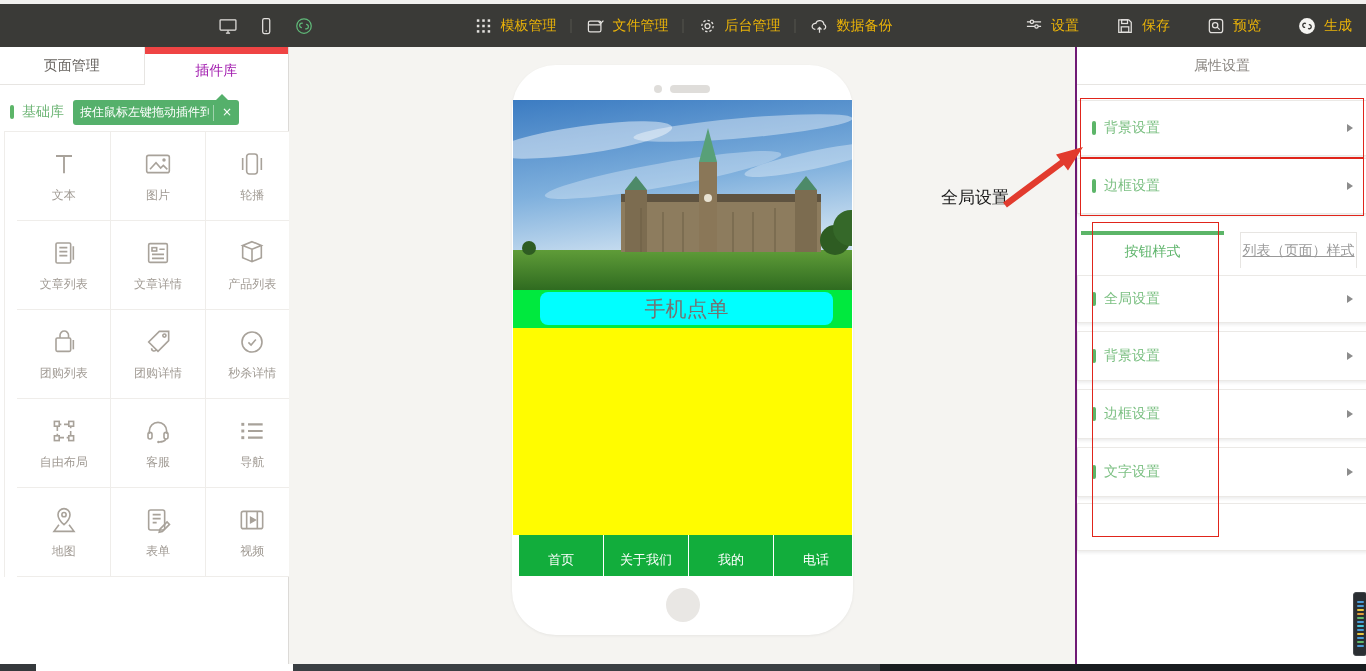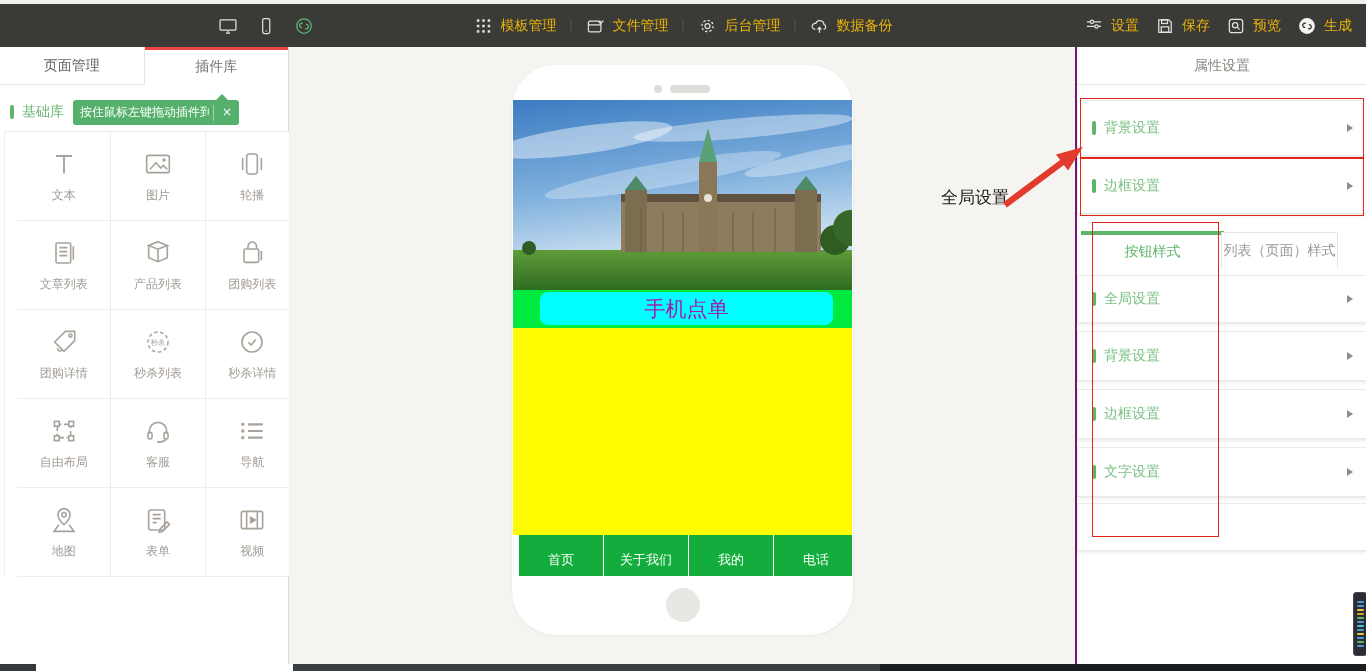--- a/index.html
+++ b/index.html
@@ -5,32 +5,32 @@
   html,body{margin:0;padding:0;}
   body{font-family:"DejaVu Sans","Liberation Sans",sans-serif;}
   #app{position:relative;width:1366px;height:671px;background:#f5f4f1;overflow:hidden;}
 
   
   .top-strip{position:absolute;left:0;top:0;width:1366px;height:4px;background:#f1f0ee;}
   .toolbar{position:absolute;left:0;top:4px;width:1366px;height:43px;background:#3a3a37;color:#dddbd8;}
   .tb-group{position:absolute;top:0;height:43px;display:flex;align-items:center;}
   .tb-left{left:218px;gap:18px;}
   .tb-center{left:50%;transform:translateX(-50%);gap:14px;}
-  .tb-right{right:14px;gap:16px;}
+  .tb-right{right:14px;gap:36px;}
   .tb-item{display:flex;align-items:center;gap:7px;font-size:14px;color:#eab308;cursor:pointer;white-space:nowrap;}
   .tb-divider{width:1px;height:14px;background:#55544f;}
   .tb-icon{display:inline-flex;width:20px;height:20px;}
   .tb-icon svg{width:100%;height:100%;}
 
   
   .sidebar{position:absolute;left:0;top:47px;width:288px;height:617px;background:#fff;border-right:1px solid #dcdad7;}
   .side-tabs{position:absolute;left:0;top:0;width:288px;height:38px;display:flex;}
   .side-tab{flex:1;box-sizing:border-box;text-align:center;line-height:36px;font-size:14px;color:#66625e;background:#fff;cursor:pointer;}
   .side-tab.inactive{border-bottom:1px solid #e7e5e2;border-right:1px solid #e7e5e2;}
-  .side-tab.active{border-top:3px solid #ef4444;color:#737373;line-height:33px;}
+  .side-tab.active{border-top:7px solid #ef4444;color:#a21caf;line-height:33px;}
   .library-row{position:absolute;left:10px;top:56px;display:flex;align-items:center;font-size:14px;color:#6db575;}
   .gbar{display:inline-block;width:4px;height:14px;background:#5cb568;border-radius:2px;margin-right:8px;}
   .drag-tooltip{position:absolute;left:73px;top:53px;width:166px;height:25px;background:#55b06b;border-radius:3px;color:#fff;font-size:12px;display:flex;align-items:center;padding:0 4px 0 7px;box-sizing:border-box;z-index:5;}
   .drag-tooltip::before{content:"";position:absolute;top:-6px;left:143px;border-left:6px solid transparent;border-right:6px solid transparent;border-bottom:6px solid #55b06b;}
   .drag-tooltip .tip-text{flex:1;white-space:nowrap;overflow:hidden;}
   .tip-close{width:16px;height:16px;line-height:15px;text-align:center;margin-left:4px;border-left:1px solid rgba(255,255,255,.45);padding-left:5px;cursor:pointer;font-size:12px;}
   .plugin-grid{position:absolute;left:4px;top:84px;width:283px;display:grid;grid-template-columns:repeat(3,1fr);border-top:1px solid #efedea;border-left:1px solid #efedea;padding-left:12px;}
   .cell{box-sizing:border-box;height:89px;border-right:1px solid #efedea;border-bottom:1px solid #efedea;display:flex;flex-direction:column;align-items:center;justify-content:center;gap:7px;cursor:grab;background:#fff;}
   .picon{width:32px;height:32px;color:#a8a29a;display:flex;align-items:center;justify-content:center;}
   .picon svg{width:32px;height:32px;}
@@ -55,21 +55,21 @@
   .rpanel{position:absolute;left:1075px;top:47px;width:291px;height:617px;background:#fff;border-left:2px solid #701a75;}
   .r-tabs{position:absolute;left:0;top:0;width:291px;height:38px;display:flex;}
   .r-tab{flex:1;box-sizing:border-box;text-align:center;line-height:36px;font-size:14px;color:#8b8782;background:#fff;cursor:pointer;}
   .r-tab.inactive{border-bottom:1px solid #e7e5e2;border-right:1px solid #e7e5e2;}
   .r-tab.active{border-top:3px solid #5cb568;color:#5fb56c;line-height:33px;}
   .card{position:absolute;left:0;width:291px;box-sizing:border-box;background:#fff;border:1px solid #ebe9e6;box-shadow:0 2px 3px rgba(0,0,0,.07);display:flex;align-items:center;padding:0 14px;cursor:pointer;}
   .card .label{font-size:14px;color:#7cc083;flex:1;display:flex;align-items:center;}
   .chev{width:0;height:0;border-left:6px solid #8c8c8c;border-top:4px solid transparent;border-bottom:4px solid transparent;}
   .inner-tabs{position:absolute;left:0;top:184px;width:291px;height:37px;}
   .itab-active{position:absolute;left:4px;top:0;width:143px;height:37px;box-sizing:border-box;border-top:4px solid #5cb568;background:#fff;color:#5fb56c;font-size:14px;text-align:center;line-height:32px;cursor:pointer;}
-  .itab-inactive{position:absolute;left:144px;top:1px;width:117px;height:36px;box-sizing:border-box;background:#fff;border:1px solid #e7e5e2;border-bottom:none;color:#999;font-size:14px;text-align:center;line-height:34px;cursor:pointer;white-space:nowrap;}
+  .itab-inactive{position:absolute;left:163px;top:1px;width:117px;height:36px;box-sizing:border-box;background:#fff;border:1px solid #e7e5e2;border-bottom:none;color:#999;font-size:14px;text-align:center;line-height:34px;cursor:pointer;white-space:nowrap;text-decoration:underline;}
 
   
   .red-rect{position:absolute;border:1px solid #e0251b;pointer-events:none;z-index:20;}
   #rr1{left:1080px;top:98px;width:282px;height:58px;}
   #rr2{left:1080px;top:158px;width:282px;height:56px;}
   #rr3{left:1092px;top:222px;width:125px;height:313px;}
   .ann-text{position:absolute;left:941px;top:186px;font-size:17px;color:#1a1a1a;z-index:21;}
   .ann-arrow{position:absolute;left:995px;top:133px;width:100px;height:85px;z-index:21;pointer-events:none;}
 
   
@@ -248,20 +248,30 @@
             <svg viewBox="0 0 24 24" fill="none" stroke="currentColor" stroke-width="1.2">
               <rect x="6" y="4.5" width="11" height="15" rx="1"></rect>
               <path d="M8.5 8h6M8.5 11h6M8.5 14h6M19 7v10"></path>
             </svg>
           </span>
         <span class="plabel">文章列表</span>
       </div>
       <div class="cell">
         <span class="picon">
             <svg viewBox="0 0 24 24" fill="none" stroke="currentColor" stroke-width="1.2">
+              <rect x="5" y="5" width="14" height="14" rx="1"></rect>
+              <rect x="7.5" y="8" width="3.5" height="2.5"></rect>
+              <path d="M13 9.2h4M7.5 13h9M7.5 16h9"></path>
+            </svg>
+          </span>
+        <span class="plabel">文章详情</span>
+      </div>
+      <div class="cell">
+        <span class="picon">
+            <svg viewBox="0 0 24 24" fill="none" stroke="currentColor" stroke-width="1.2">
               <path d="M12 3.5l7 2.8-7 2.8-7-2.8z"></path>
               <path d="M5 6.3v9.2l7 3 7-3V6.3M12 9.1v9.4"></path>
             </svg>
           </span>
         <span class="plabel">产品列表</span>
       </div>
       <div class="cell">
         <span class="picon">
             <svg viewBox="0 0 24 24" fill="none" stroke="currentColor" stroke-width="1.2">
               <path d="M9 9V7a3.2 3.2 0 0 1 6.4 0v2"></path>
@@ -273,29 +283,20 @@
       </div>
       <div class="cell">
         <span class="picon">
             <svg viewBox="0 0 24 24" fill="none" stroke="currentColor" stroke-width="1.2">
               <path d="M13 4h7v7l-8 8-7-7z"></path>
               <circle cx="16.8" cy="7.2" r="1.2"></circle>
               <path d="M11 17.5c-1.2 2-3.8 1.6-3.8-.8"></path>
             </svg>
           </span>
         <span class="plabel">团购详情</span>
-      </div>
-      <div class="cell">
-        <span class="picon">
-            <svg viewBox="0 0 24 24" fill="none" stroke="currentColor" stroke-width="1.1">
-              <circle cx="12" cy="12" r="7.5" stroke-dasharray="2.6 2"></circle>
-              <text x="12" y="14" font-size="5.5" text-anchor="middle" fill="currentColor" stroke="none">秒杀</text>
-            </svg>
-          </span>
-        <span class="plabel">秒杀列表</span>
       </div>
       <div class="cell">
         <span class="picon">
             <svg viewBox="0 0 24 24" fill="none" stroke="currentColor" stroke-width="1.2">
               <circle cx="12" cy="12" r="7.5"></circle>
               <path d="M9.3 12.3l2 2 3.6-4.2"></path>
             </svg>
           </span>
         <span class="plabel">秒杀详情</span>
       </div>
@@ -400,21 +401,21 @@
             <rect x="186" y="62" width="18" height="90" fill="#8a7758"></rect>
             <polygon points="186,62 195,28 204,62" fill="#58a078"></polygon>
             <circle cx="195" cy="98" r="4" fill="#e8e2d2"></circle>
             <path d="M128 152v-44M150 152v-40M170 152v-40M220 152v-40M240 152v-40M262 152v-44" stroke="#6d5f46" stroke-width="2" opacity="0.5"></path>
             <circle cx="322" cy="140" r="15" fill="#2e5c22"></circle>
             <circle cx="338" cy="128" r="18" fill="#356829"></circle>
             <circle cx="16" cy="148" r="7" fill="#2e5c22"></circle>
           </svg>
         </div>
         <div class="ph-titlebar" style="background: rgb(0, 233, 62);">
-          <div class="ph-titlebox" style="background: rgb(0, 255, 255); color: #a21caf;">手机点单</div>
+          <div class="ph-titlebox" style="background: rgb(0, 255, 255); color: #737373;">手机点单</div>
         </div>
         <div class="ph-content" style="background: rgb(255, 252, 0);"></div>
         <div class="ph-nav" style="background: rgb(18, 173, 60);">
           <div class="ph-nav-item">首页</div>
           <div class="ph-nav-item">关于我们</div>
           <div class="ph-nav-item">我的</div>
           <div class="ph-nav-item">电话</div>
         </div>
       </div>
       <span class="home-btn"></span>

